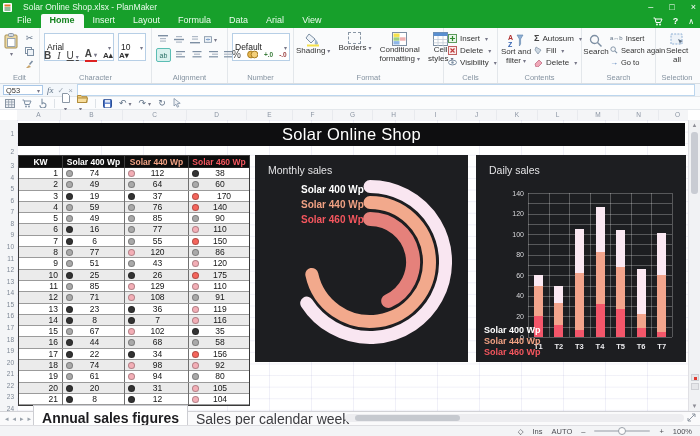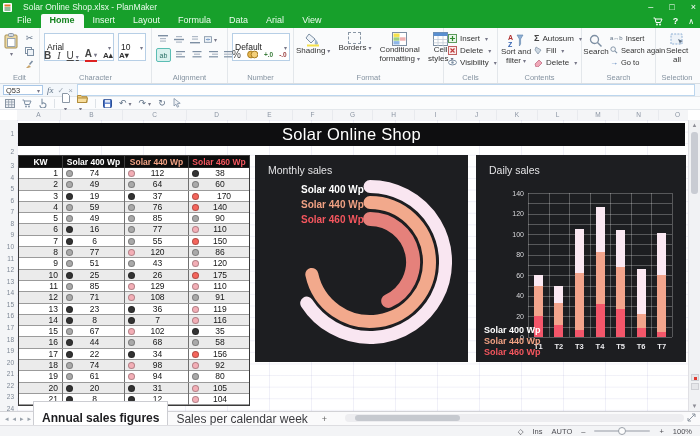--- a/index.html
+++ b/index.html
@@ -90,21 +90,21 @@
   
   #vscroll{position:absolute;right:0;top:10px;bottom:0;width:12px;background:#f1f2f4;border-left:1px solid #e0e0e4;box-sizing:border-box}
   #vscroll .arr{position:absolute;left:0;width:100%;text-align:center;font-size:6px;color:#8d8d95;height:8px;line-height:8px}
   #vthumb{position:absolute;left:2px;top:12px;width:7px;height:62px;background:#c9ccd3;border-radius:3px}
   .vs-btn{position:absolute;left:2px;width:8px;height:7px;background:#e6e7ea;border:1px solid #cfd0d5;box-sizing:border-box}
   .vs-red{position:absolute;left:2px;top:1.5px;width:3px;height:3px;background:#e03a30}
   
   #tabbar{position:absolute;left:0;top:411px;width:700px;height:14px;background:#fafafb;
           border-top:1px solid #d2d2d6;display:flex;align-items:center;padding-left:3px;box-sizing:border-box}
   .navarr{font-size:7px;color:#9aa2ac;padding:0 2px}
-  .stab{font-size:12px;color:#3c3c40;padding:16px 8px;height:27px;display:flex;align-items:center;box-sizing:border-box}
+  .stab{font-size:14px;color:#3c3c40;padding:8px 8px;height:27px;display:flex;align-items:center;box-sizing:border-box}
   .stab.active{background:#fff;border:1px solid #cccdd2;border-bottom:2px solid #18a12c;color:#1d1d20;font-weight:bold}
   #addtab{font-size:9px;color:#666;padding:0 6px}
   #hscroll{position:absolute;left:345px;right:16px;top:414px;height:8px;background:#ededf0;border-radius:4px}
   #hthumb{position:absolute;left:10px;top:1px;width:105px;height:6px;background:#c6c9cf;border-radius:3px}
   #corner-ic{position:absolute;right:3px;top:413px;width:10px;height:10px;color:#8d95a0}
   
   #statusbar{position:absolute;left:0;top:425px;width:700px;height:11px;background:#f3f4f6;
              border-top:1px solid #dddde1;display:flex;align-items:center;justify-content:flex-end;
              gap:9px;font-size:7.5px;color:#4c4c52;padding-right:8px;box-sizing:border-box}
   #zoomslider{position:relative;width:56px;height:2px;background:#c4c7cd;border-radius:1px}

